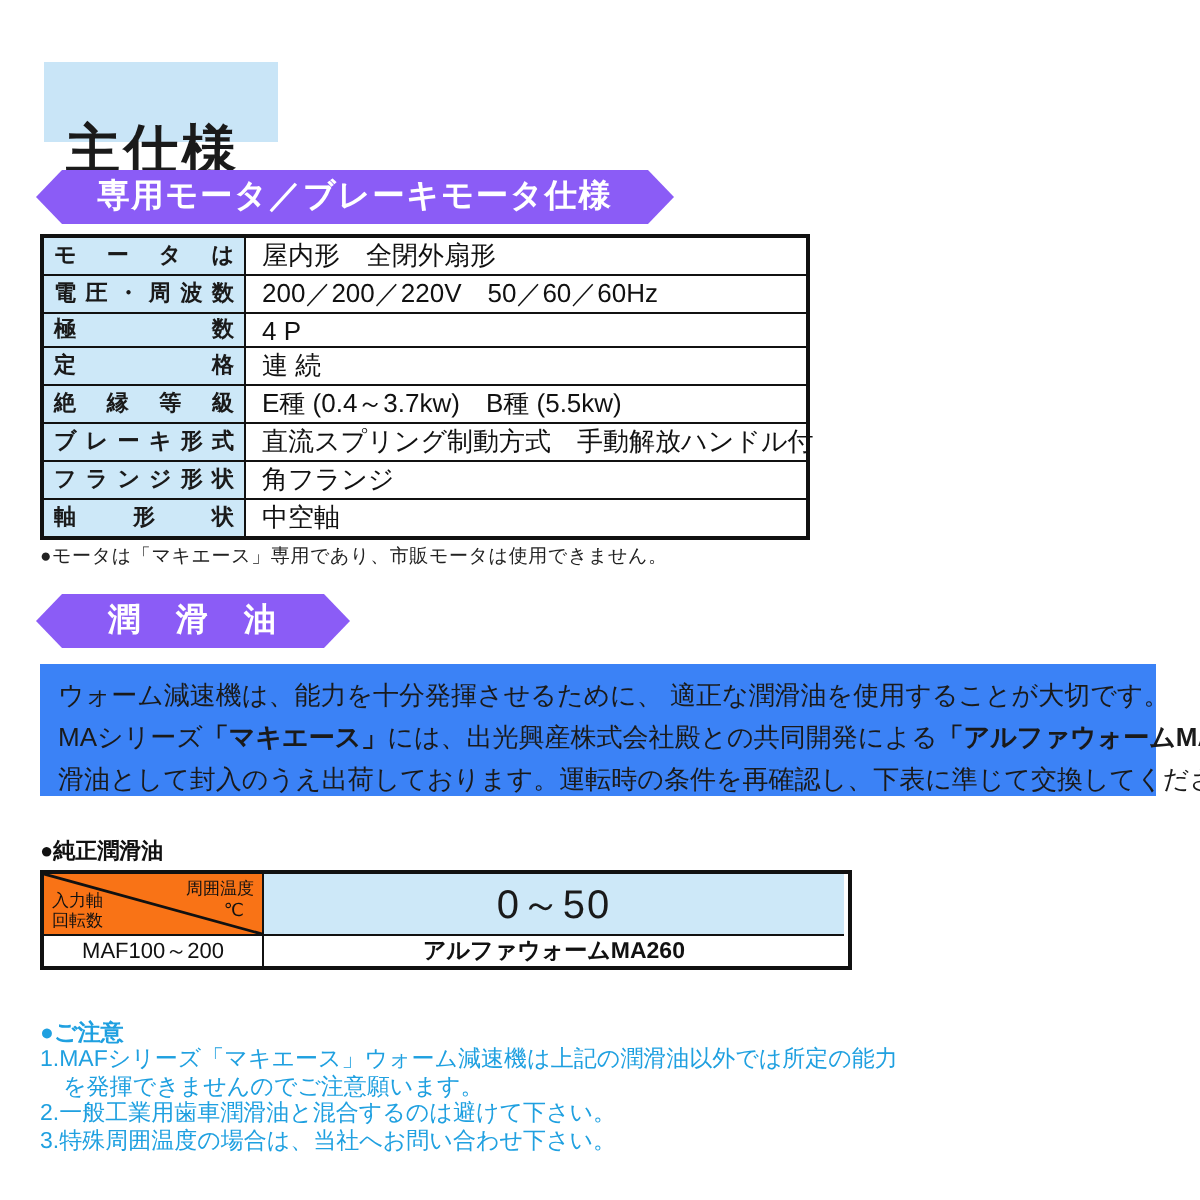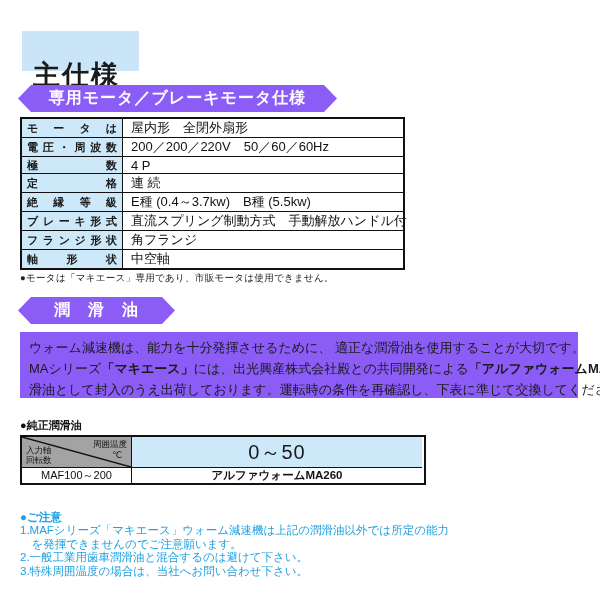--- a/index.html
+++ b/index.html
@@ -34,33 +34,33 @@
   table.spec th{
     background:#cde8f8;width:100px;font-size:11px;font-weight:bold;color:#1a1a1a;
   }
   .jlabel{width:100%;box-sizing:border-box;padding:0 5px;text-align:justify;text-align-last:justify;line-height:1;}
   table.spec td{
     background:#ffffff;width:272px;font-size:13px;padding-left:8px;white-space:nowrap;color:#111;
   }
   .tnote{position:absolute;left:20px;top:272px;font-size:9.5px;color:#222;letter-spacing:.3px;white-space:nowrap;}
   
   .infobox{
-    position:absolute;left:20px;top:332px;width:558px;height:66px;background:#8b5cf6;
+    position:absolute;left:20px;top:332px;width:558px;height:66px;background:#3b82f6;
     box-sizing:border-box;padding:5px 9px 0 9px;
   }
   .infobox .line{font-size:13px;line-height:21px;color:#1a1a1a;white-space:nowrap;}
   .infobox .b{font-weight:bold;}
   
   .oil-heading{position:absolute;left:20px;top:418px;font-size:11px;font-weight:bold;color:#111;white-space:nowrap;}
   .oil-table{
     position:absolute;left:20px;top:435px;width:402px;border:2px solid #111;
     display:grid;grid-template-columns:110px 290px;grid-template-rows:31px 15px;
   }
   .oil-cell{box-sizing:border-box;position:relative;}
-  .cell-diag{background:#a3a3a3;border-right:1px solid #111;border-bottom:1px solid #111;}
+  .cell-diag{background:#f97316;border-right:1px solid #111;border-bottom:1px solid #111;}
   .cell-diag svg{position:absolute;left:0;top:0;width:100%;height:100%;}
   .diag-top{position:absolute;top:2px;right:4px;font-size:8.5px;color:#111;}
   .diag-unit{position:absolute;top:13px;right:9px;font-size:9px;color:#111;}
   .diag-bottom{position:absolute;bottom:1px;left:4px;font-size:8.5px;line-height:1.15;color:#111;}
   .cell-range{
     background:#cde8f8;border-bottom:1px solid #111;
     display:flex;align-items:center;justify-content:center;font-size:20px;color:#1a1a1a;letter-spacing:1px;
   }
   .cell-model{
     background:#fff;border-right:1px solid #111;

